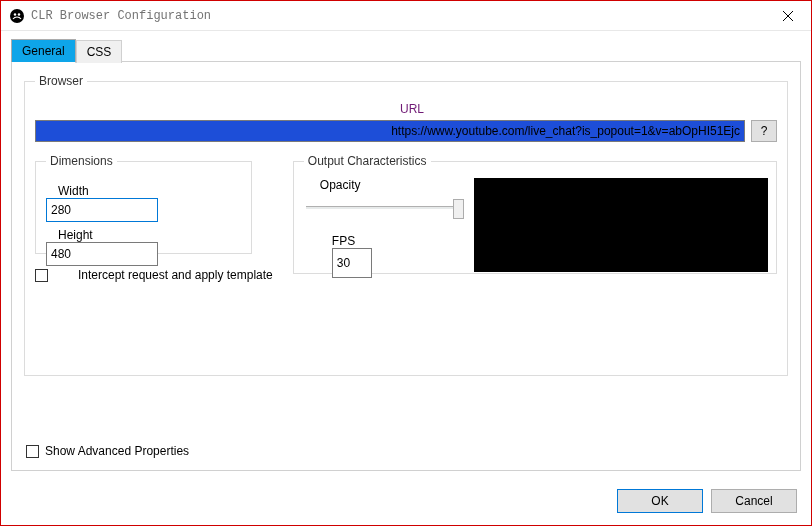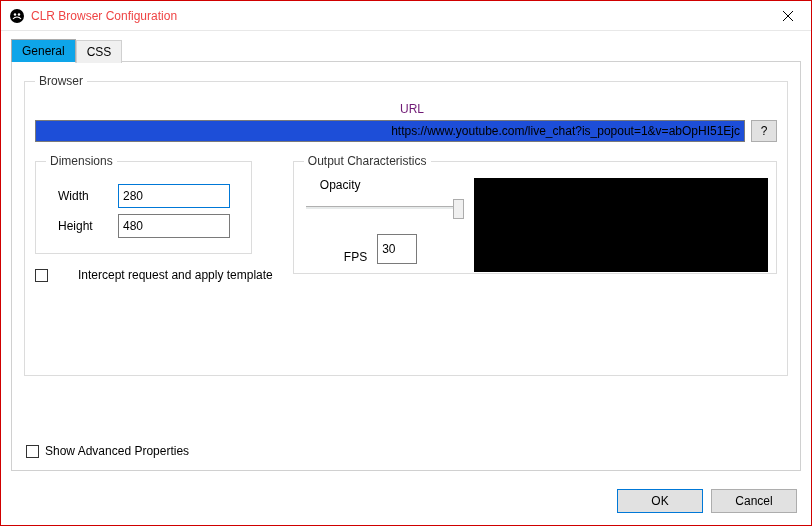--- a/index.html
+++ b/index.html
@@ -25,21 +25,22 @@
       padding: 0 0 0 8px;
       border-bottom: 1px solid #e8e8e8;
     }
     .titlebar .icon {
       width: 16px;
       height: 16px;
       margin-right: 6px;
     }
     .titlebar .title {
       flex: 1;
-      color: #ef4444;
+      color: #737373;
+      font-family: Liberation Mono, monospace;
     }
     .titlebar .close {
       width: 46px;
       height: 30px;
       display: flex;
       align-items: center;
       justify-content: center;
       cursor: default;
     }
     .titlebar .close svg {
@@ -127,22 +128,22 @@
       display: flex;
       gap: 20px;
       align-items: flex-start;
     }
     .dimensions {
       width: 217px;
       height: 100px;
     }
     .dim-row {
       display: flex;
-      align-items: center;
       margin: 6px 0;
+      flex-direction: column;
     }
     .dim-label {
       width: 56px;
       text-align: left;
       margin-left: 12px;
       margin-right: 4px;
     }
     .dim-input {
       width: 112px;
       height: 24px;
@@ -201,22 +202,23 @@
       position: absolute;
       top: 3px;
       right: 0;
       width: 11px;
       height: 20px;
       background: #f0f0f0;
       border: 1px solid #acacac;
     }
     .fps-row {
       display: flex;
-      align-items: flex-end;
-      margin-left: 40px;
+      align-items: flex-start;
+      margin-left: 28px;
+      flex-direction: column;
     }
     .fps-label {
       margin-right: 10px;
     }
     .fps-input {
       width: 40px;
       height: 22px;
       border: 1px solid #7a7a7a;
       padding: 14px 4px;
     }

